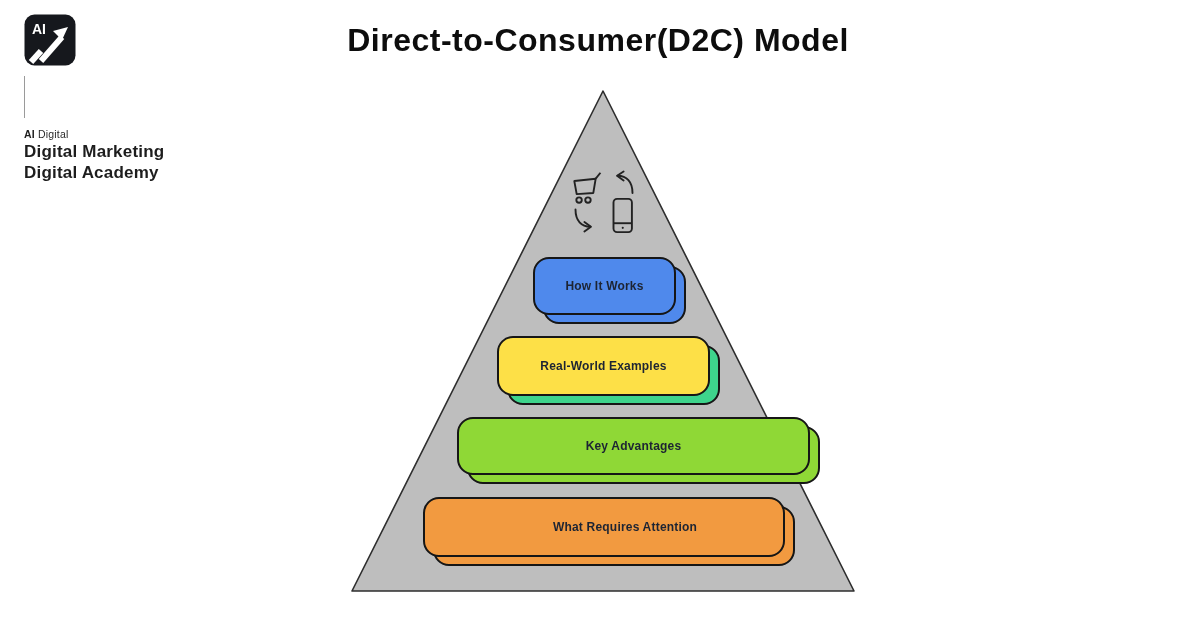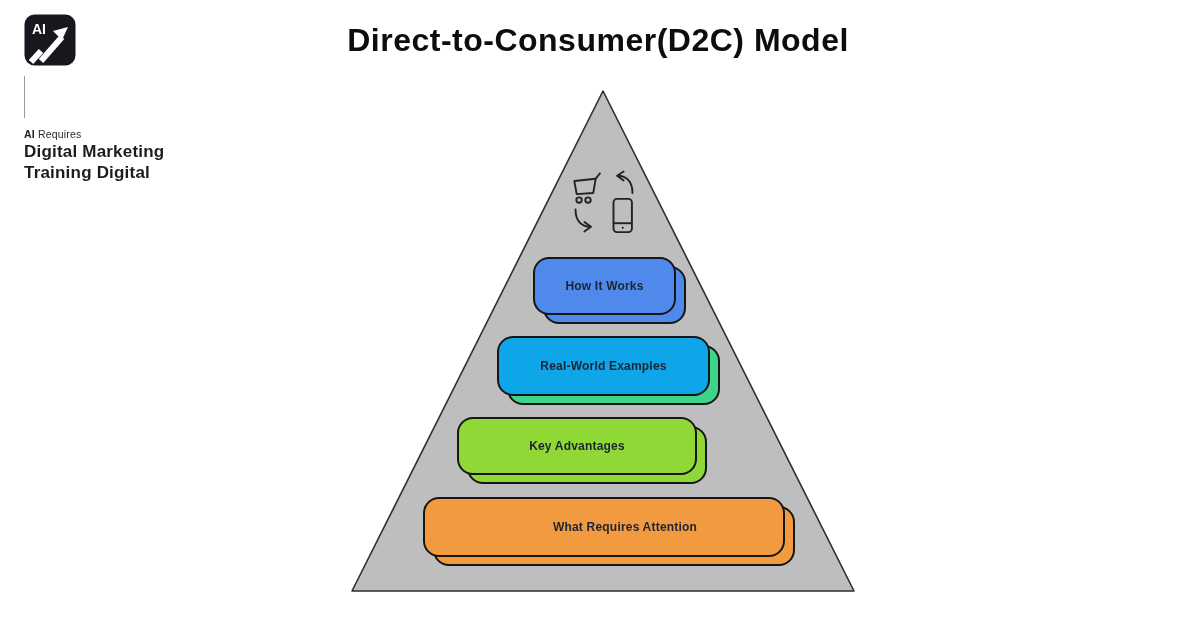--- a/index.html
+++ b/index.html
@@ -36,41 +36,41 @@
   }
   .layer .front {
     position:absolute; inset:0;
     border:2px solid #161616; border-radius:16px;
     display:flex; align-items:center; justify-content:center;
     font-size:12px; font-weight:bold; color:#1d2433; letter-spacing:0.2px;
     text-align:center;
   }
   .layer-0 { left:533px; top:257px; width:143px; height:58px; }
   .layer-1 { left:497px; top:336px; width:213px; height:60px; }
-  .layer-2 { left:457px; top:417px; width:240px; height:58px; }
+  .layer-2 { left:457px; top:417px; width:353px; height:58px; }
   .layer-3 { left:423px; top:497px; width:362px; height:60px; }
 </style>
 </head>
 <body>
 
 <div class="canvas">
 
   <div class="brand">
     <svg class="brand-badge" viewBox="0 0 52 52" aria-hidden="true">
       <rect x="0.5" y="0.5" width="51" height="51" rx="10" fill="#16181d"></rect>
       <text x="8" y="20" font-family="Liberation Sans, sans-serif" font-size="14" font-weight="bold" fill="#ffffff">AI</text>
       <line x1="7" y1="48" x2="17" y2="37" stroke="#ffffff" stroke-width="6"></line>
       <line x1="17" y1="47" x2="38" y2="23" stroke="#ffffff" stroke-width="6"></line>
       <polygon points="44,13 29,17 38,26" fill="#ffffff"></polygon>
     </svg>
     <div class="brand-divider"></div>
     <div class="brand-text">
-      <div class="brand-line1"><b>AI</b><span class="rest">Requires</span></div>
+      <div class="brand-line1"><b>AI</b><span class="rest">Digital</span></div>
       <div class="brand-line2">Digital Marketing</div>
-      <div class="brand-line3">Training Digital</div>
+      <div class="brand-line3">Digital Academy</div>
     </div>
   </div>
 
   <h1 class="page-title">Direct-to-Consumer(D2C) Model</h1>
 
   <svg class="triangle-svg" viewBox="0 0 1200 628" aria-hidden="true">
     <polygon points="603,91 352,591 854,591" stroke="#2e2e2e" stroke-width="1.6" stroke-linejoin="round" fill="#bebebe"></polygon>
   </svg>
 
   <svg class="icon-cluster" viewBox="0 0 64 60" aria-hidden="true">
@@ -95,21 +95,21 @@
     </g>
   </svg>
 
   <div class="layer layer-0">
     <div class="shadow" style="background: rgb(79, 137, 236);"></div>
     <div class="front" style="background: rgb(79, 137, 236);">How It Works</div>
   </div>
 
   <div class="layer layer-1">
     <div class="shadow" style="background: rgb(62, 212, 140);"></div>
-    <div class="front" style="background: #0ea5e9;">Real-World Examples</div>
+    <div class="front" style="background: #fde047;">Real-World Examples</div>
   </div>
 
   <div class="layer layer-2">
     <div class="shadow" style="background: rgb(143, 216, 54);"></div>
     <div class="front" style="background: rgb(143, 216, 54);">Key Advantages</div>
   </div>
 
   <div class="layer layer-3">
     <div class="shadow" style="background: rgb(242, 154, 64);"></div>
     <div class="front" style="background: rgb(242, 154, 64); padding-left: 42px;">What Requires Attention</div>

